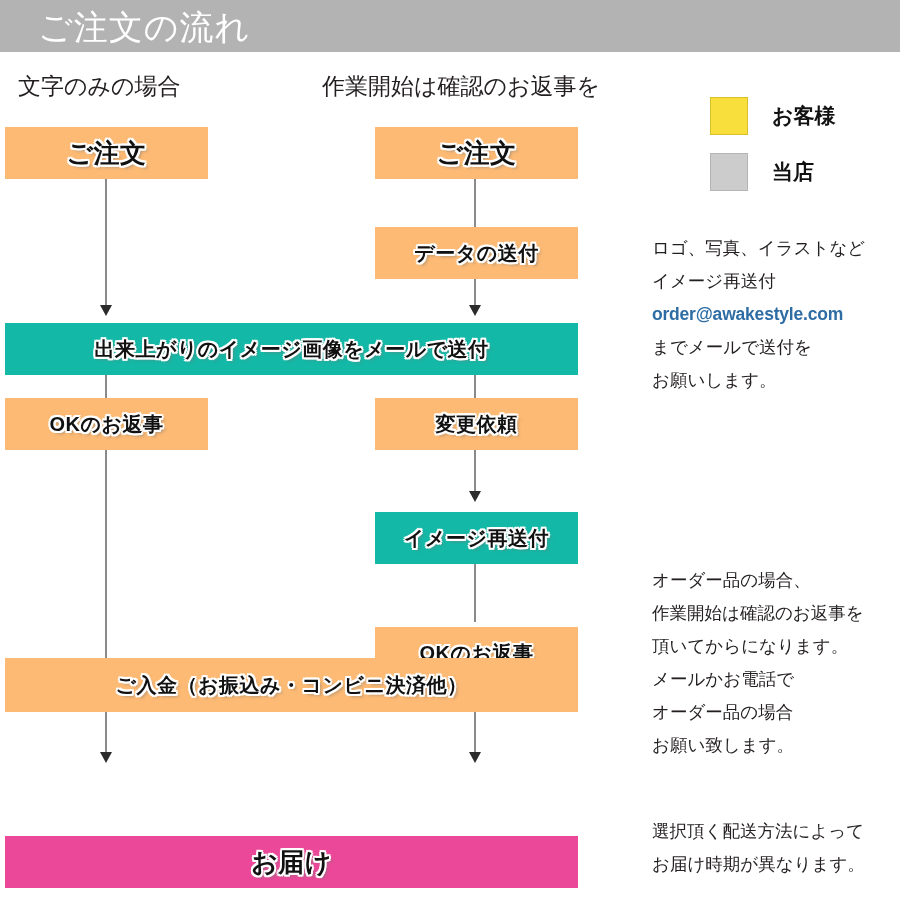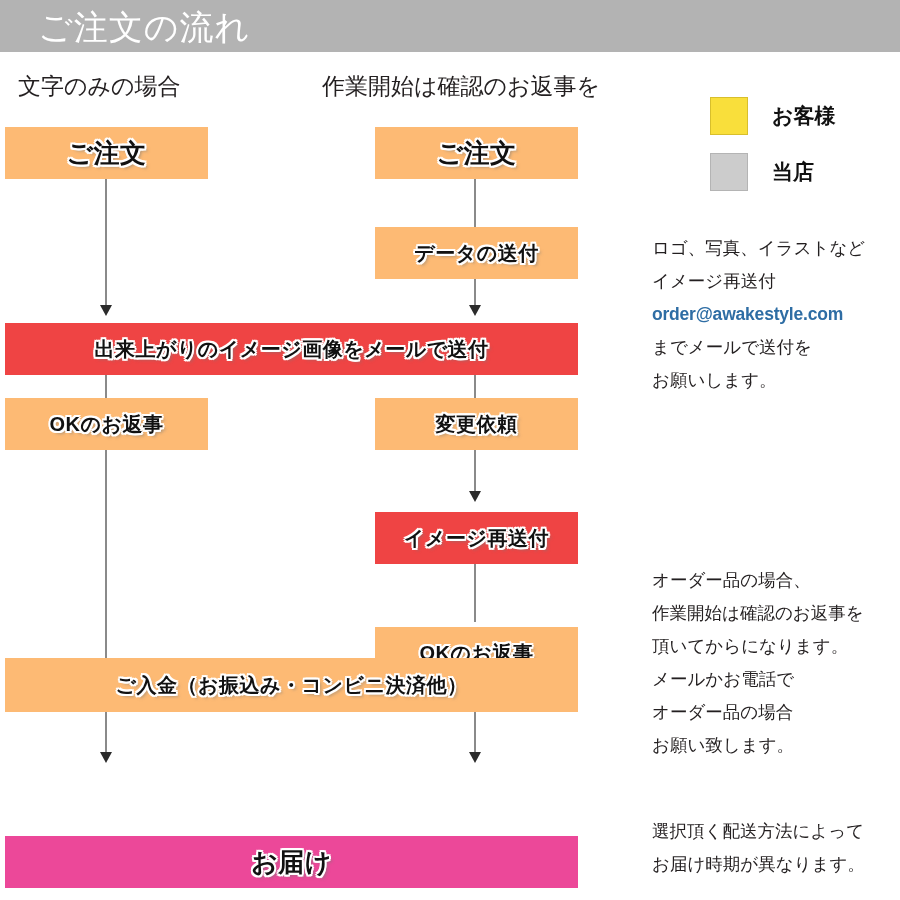--- a/index.html
+++ b/index.html
@@ -72,21 +72,21 @@
       -1.6px 1.6px 0 #ffffff,
        1.6px -1.6px 0 #ffffff,
       -1.6px -1.6px 0 #ffffff,
        0 2px 0 #ffffff,
        0 -2px 0 #ffffff,
        2px 0 0 #ffffff,
       -2px 0 0 #ffffff,
        3px 3px 3px rgba(120,120,120,0.55);
   }
   .node.yellow { background: #fdba74; text-align: right; }
-  .node.gray   { background: #ef4444; }
+  .node.gray   { background: #14b8a6; }
   .node.green  { background: #ec4899; }
   .node.big    { font-size: 26px; }
 
   
   .conn {
     position: absolute;
     width: 2px;
     background: #8a8a8a;
   }
   .arrowhead {

